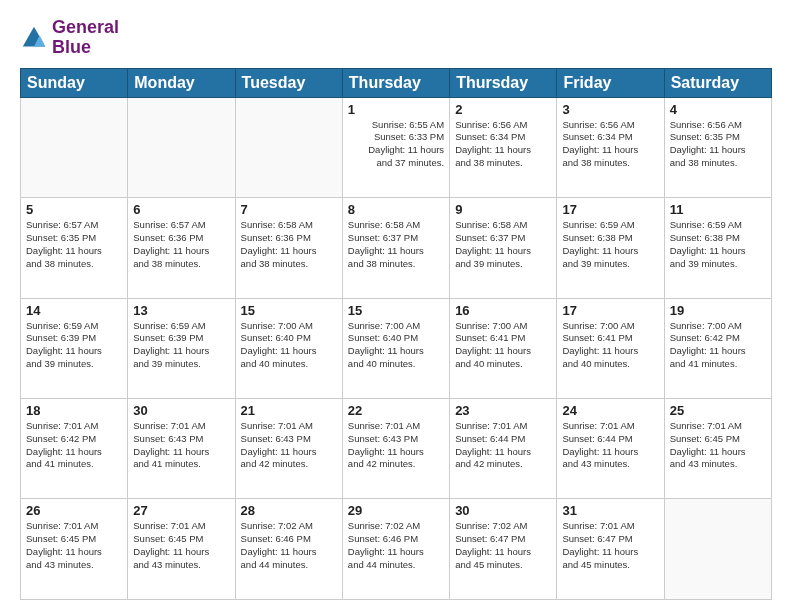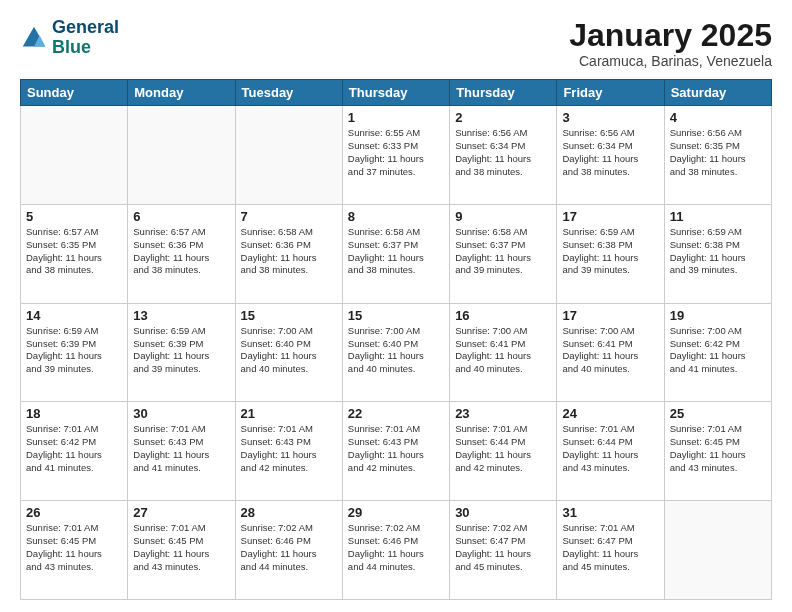--- a/index.html
+++ b/index.html
@@ -28,26 +28,26 @@
       align-items: center;
     }
     .logo-text {
       display: flex;
       flex-direction: column;
       line-height: 1.1;
     }
     .logo-general {
       font-size: 18px;
       font-weight: bold;
-      color: #0c4a6e;
+      color: #701a75;
     }
     .logo-blue {
       font-size: 18px;
       font-weight: bold;
-      color: #0f766e;
+      color: #701a75;
     }
     .logo-icon {
       width: 28px;
       height: 28px;
       margin-right: 4px;
     }
     .title-block {
       text-align: right;
     }
     .cal-title {
@@ -61,21 +61,21 @@
       color: #444;
     }
     .calendar {
       width: 100%;
       border-collapse: collapse;
       flex: 1;
     }
     .calendar th {
       background-color: #2471a3;
       color: #fff;
-      font-size: 13px;
+      font-size: 16px;
       font-weight: bold;
       padding: 5px 6px;
       text-align: left;
       border: 1px solid #1a5276;
     }
     .calendar td {
       border: 1px solid #ccc;
       vertical-align: top;
       padding: 4px 5px;
       width: calc(100% / 7);
@@ -107,24 +107,20 @@
     <div class="logo">
       <svg class="logo-icon" viewBox="0 0 40 40">
         <polygon points="20,4 36,32 4,32" fill="#2471a3"></polygon>
         <polygon points="28,16 36,32 20,32" fill="#5dade2"></polygon>
       </svg>
       <div class="logo-text">
         <span class="logo-general">General</span>
         <span class="logo-blue">Blue</span>
       </div>
     </div>
-    <div class="title-block">
-      <div class="cal-title">January 2025</div>
-      <div class="cal-subtitle">Caramuca, Barinas, Venezuela</div>
-    </div>
   </div>
 
   <table class="calendar">
     <thead>
       <tr>
       <th>Sunday</th>
           <th>Monday</th>
           <th>Tuesday</th>
           <th>Thursday</th>
           <th>Thursday</th>
@@ -132,21 +128,21 @@
           <th>Saturday</th>
         </tr>
     </thead>
     <tbody id="calendar-body">
     <tr>
           <td class="empty"></td>
           <td class="empty"></td>
           <td class="empty"></td>
           <td>
             <span class="day-num">1</span>
-            <div class="day-info" style="white-space: pre-line;">Sunrise: 6:55 AM
+            <div class="day-info" style="white-space: pre-line; text-align: right;">Sunrise: 6:55 AM
 Sunset: 6:33 PM
 Daylight: 11 hours
 and 37 minutes.</div>
           </td>
           <td>
             <span class="day-num">2</span>
             <div class="day-info" style="white-space: pre-line;">Sunrise: 6:56 AM
 Sunset: 6:34 PM
 Daylight: 11 hours
 and 38 minutes.</div>

